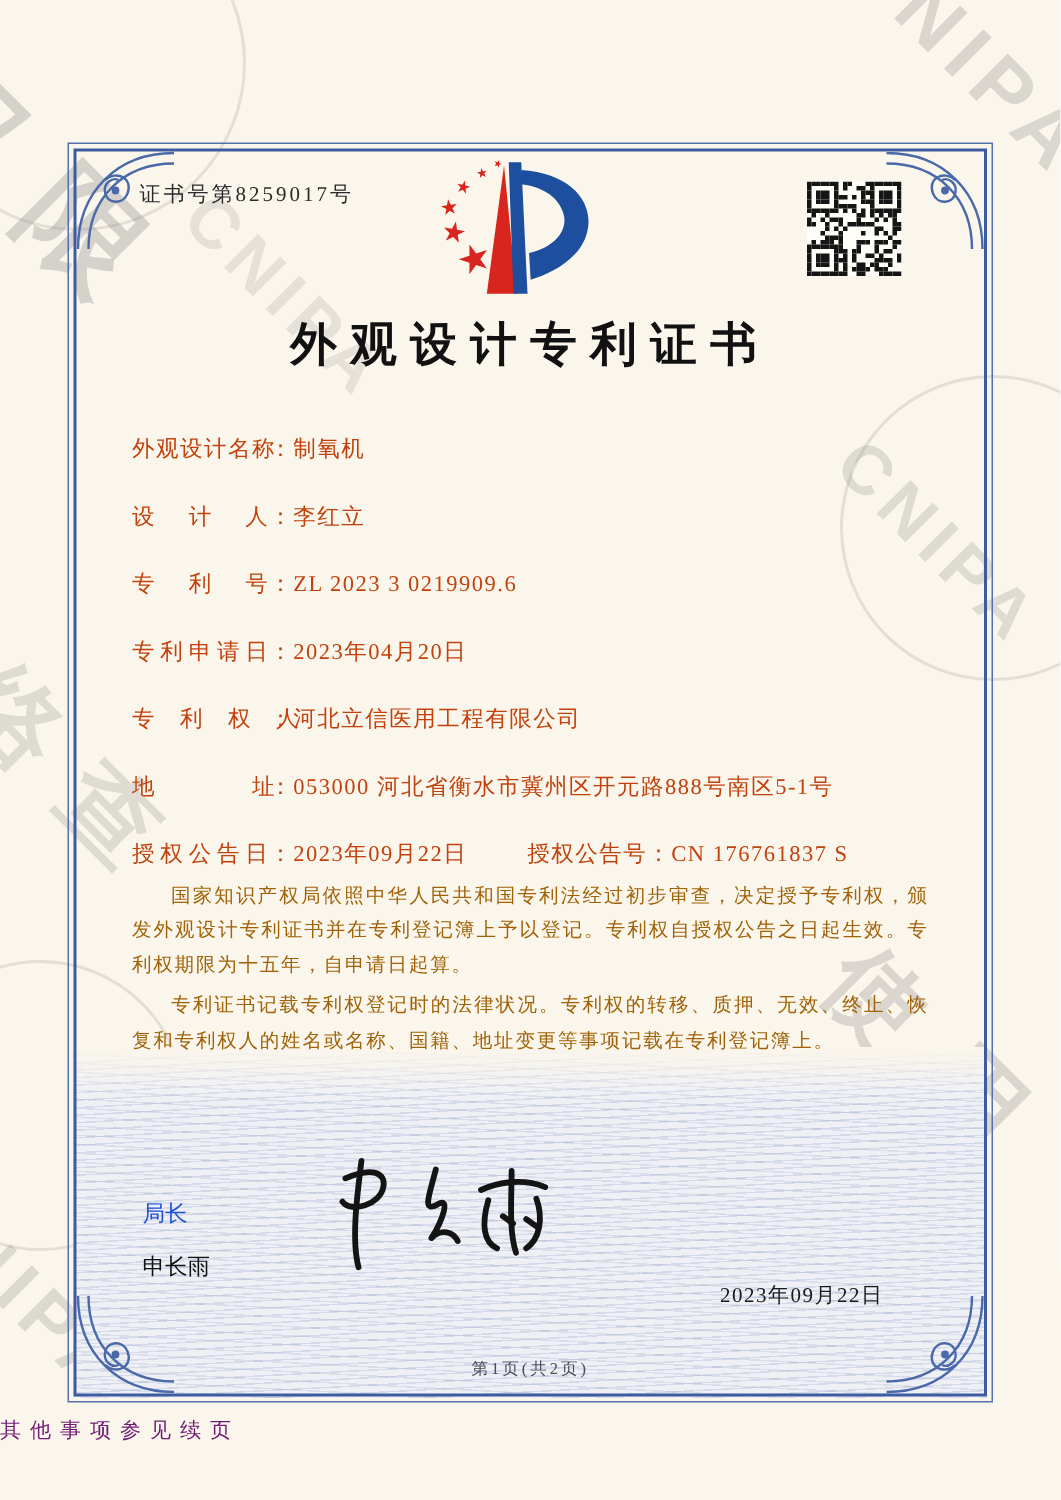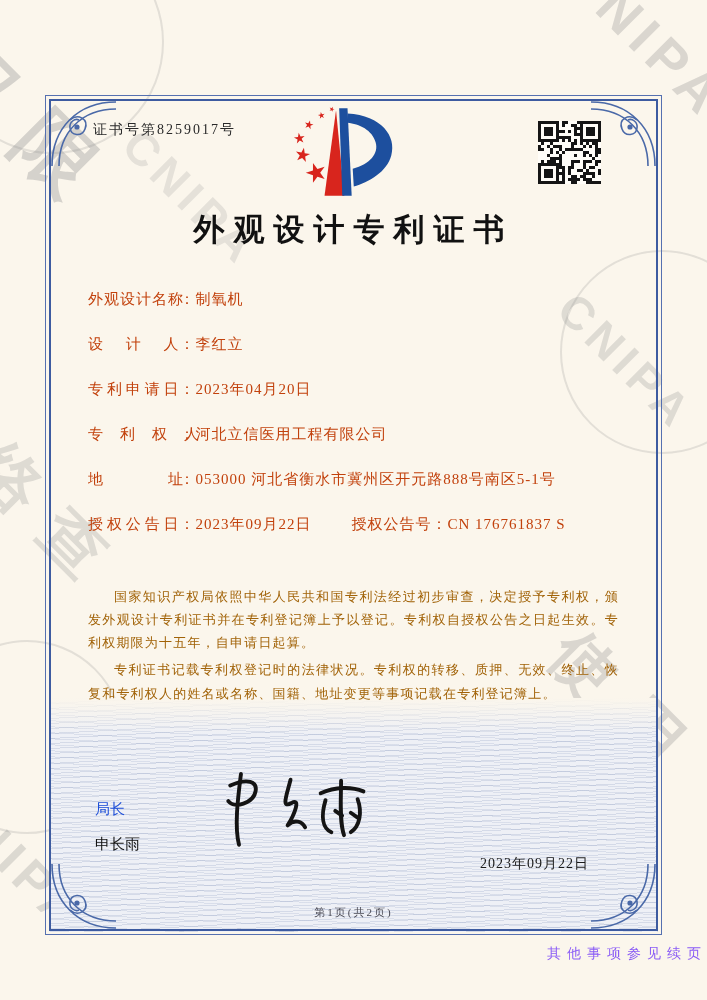--- a/index.html
+++ b/index.html
@@ -65,22 +65,22 @@
     text-indent:2em; text-align:justify; color:#a16207;}
   
   .signer-title{position:absolute; left:95px; top:800px; z-index:4; font-size:15px;
     font-family:"Liberation Sans","DejaVu Sans",sans-serif; color:#1d4ed8;}
   .signer-name{position:absolute; left:95px; top:835px; z-index:4; font-size:15px;
     font-family:"Liberation Sans","DejaVu Sans",sans-serif; color:#111;}
   .signature{position:absolute; left:205px; top:770px; width:175px; height:78px; z-index:4;}
   .issue-date{position:absolute; left:480px; top:855px; z-index:4; font-size:14px; letter-spacing:1px; color:#1a1a1a;}
   .page-info{position:absolute; left:0; right:0; top:905px; z-index:4; text-align:center;
     font-size:11px; letter-spacing:2px; color:#4a4a55;}
-  .footer-note{position:absolute; left:0; right:0; top:945px; z-index:4; text-align:right;
-    font-size:14px; letter-spacing:6px; color:#8b5cf6;}
+  .footer-note{position:absolute; left:0; right:0; top:945px; z-index:4; text-align:left;
+    font-size:14px; letter-spacing:6px; color:#701a75;}
 </style>
 </head>
 <body>
 
 <div class="page">
 
   <span class="wm wm1">仅限</span>
   <span class="wm wm2">CNIPA</span>
   <span class="wm wm3">CNIPA</span>
   <span class="wm wm4">CNIPA</span>
@@ -385,20 +385,23 @@
   <div class="title">外观设计专利证书</div>
 
   <div class="fields">
     <div class="field-row">
       <span class="field-label">外观设计名称</span><span>：</span><span>制氧机</span>
     </div>
     <div class="field-row">
       <span class="field-label">设　计　人</span><span>：</span><span>李红立</span>
     </div>
     <div class="field-row">
+      <span class="field-label">专　利　号</span><span>：</span><span>ZL 2023 3 0219909.6</span>
+    </div>
+    <div class="field-row">
       <span class="field-label">专利申请日</span><span>：</span><span>2023年04月20日</span>
     </div>
     <div class="field-row">
       <span class="field-label">专　利　权　人</span><span>：</span><span>河北立信医用工程有限公司</span>
     </div>
     <div class="field-row">
       <span class="field-label">地　　　　址</span><span>：</span><span>053000 河北省衡水市冀州区开元路888号南区5-1号</span>
     </div>
     <div class="field-row">
       <span class="field-label">授权公告日</span><span>：</span><span>2023年09月22日</span><span class="field-extra">授权公告号</span><span>：</span><span>CN 176761837 S</span>

